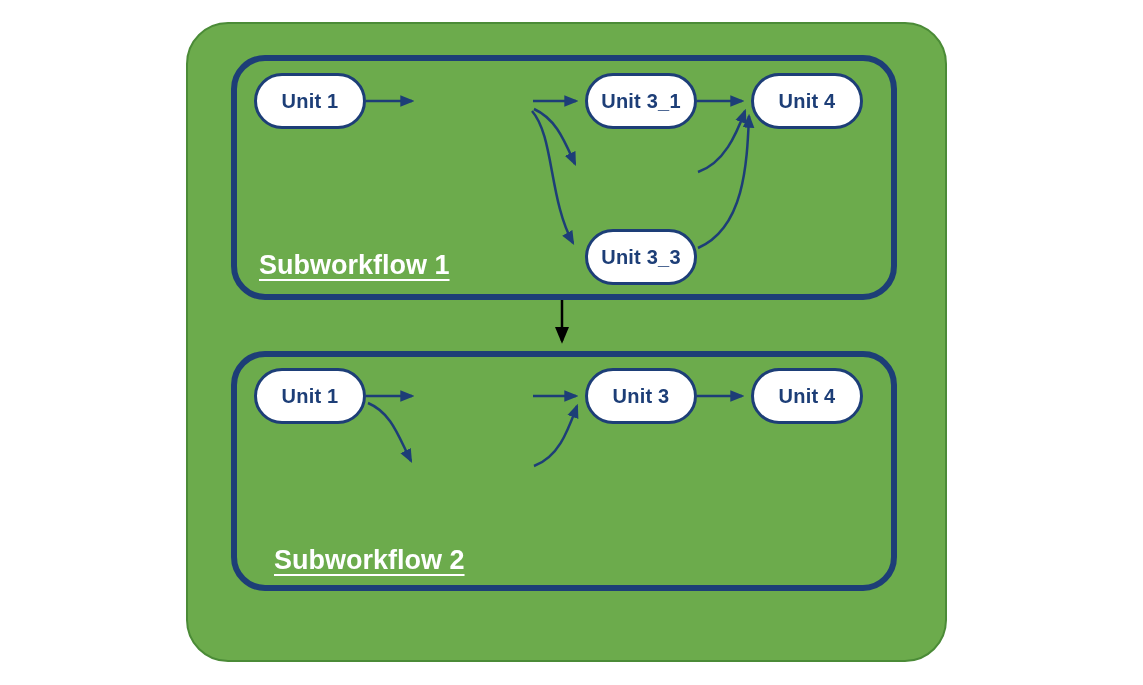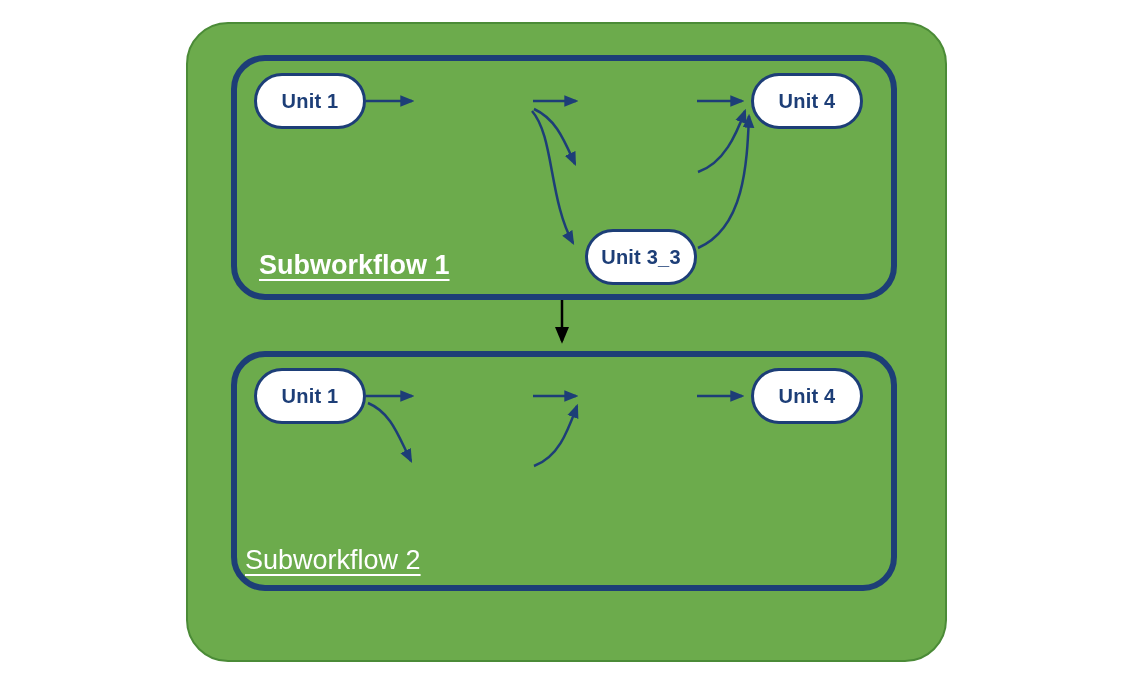--- a/index.html
+++ b/index.html
@@ -50,21 +50,21 @@
     position: absolute;
     color: #ffffff;
     font-size: 27px;
     font-weight: normal;
     text-decoration: underline;
     text-underline-offset: 5px;
     text-decoration-thickness: 2px;
     white-space: nowrap;
   }
   .label-sw1 { left: 259px; top: 250px; font-weight: bold; }
-  .label-sw2 { left: 245px; top: 545px; }
+  .label-sw2 { left: 274px; top: 545px; font-weight: bold; }
   .label-workflow { left: 245px; top: 618px; }
   .edges-overlay {
     position: absolute;
     left: 0; top: 0;
     width: 1143px; height: 685px;
     pointer-events: none;
   }
   .edge { stroke: #1d3e77; stroke-width: 2.5; fill: none; }
   .edge-black { stroke: #000000; stroke-width: 2.5; fill: none; }
 </style>
@@ -99,22 +99,24 @@
     <path class="edge-black" d="M 562 300 L 562 341" marker-end="url(#mBlack)"></path>
 
     <path class="edge" d="M 366 396 L 412 396" marker-end="url(#mNavy)"></path>
     <path class="edge" d="M 368 403 C 392 413, 399 438, 411 461" marker-end="url(#mNavy)"></path>
     <path class="edge" d="M 533 396 L 576 396" marker-end="url(#mNavy)"></path>
     <path class="edge" d="M 534 466 C 559 457, 568 430, 577 406" marker-end="url(#mNavy)"></path>
     <path class="edge" d="M 697 396 L 742 396" marker-end="url(#mNavy)"></path>
   </svg>
 
   <div class="node" style="left:254px; top:73px;">Unit 1</div>
+  <div class="node" style="left:585px; top:73px;">Unit 3_1</div>
   <div class="node" style="left:585px; top:229px;">Unit 3_3</div>
   <div class="node" style="left:751px; top:73px;">Unit 4</div>
 
   <div class="node" style="left:254px; top:368px;">Unit 1</div>
+  <div class="node" style="left:585px; top:368px;">Unit 3</div>
   <div class="node" style="left:751px; top:368px;">Unit 4</div>
 
   <div class="box-label label-sw1">Subworkflow 1</div>
   <div class="box-label label-sw2">Subworkflow 2</div>
 
 </div>
 
 </body></html>

